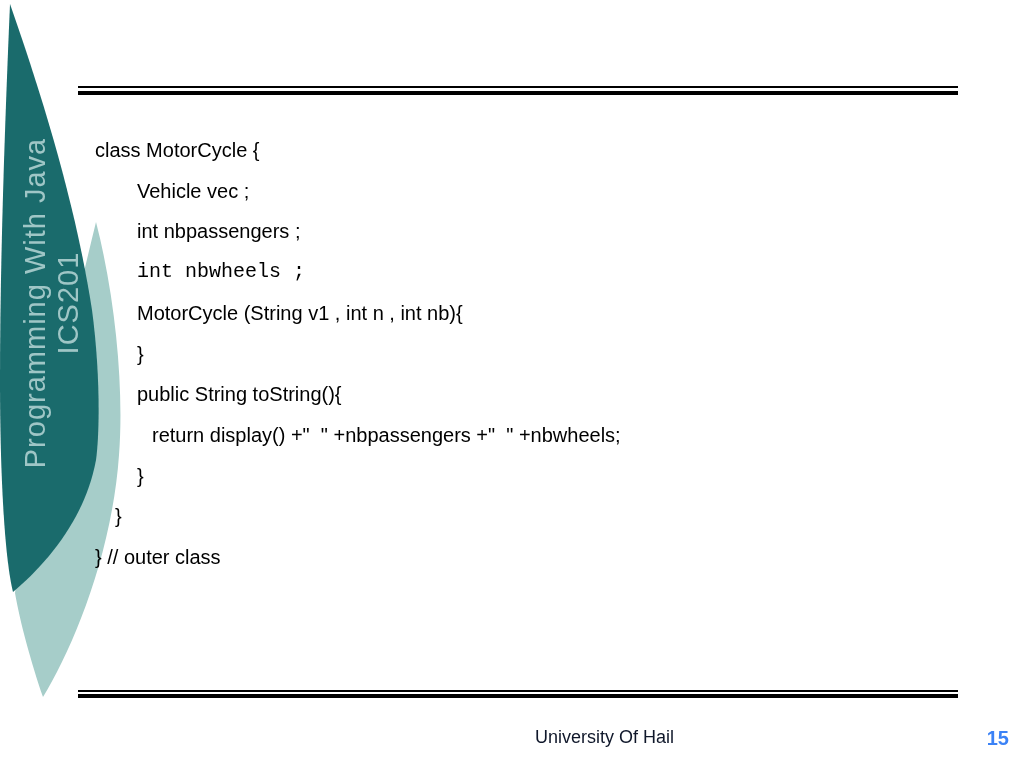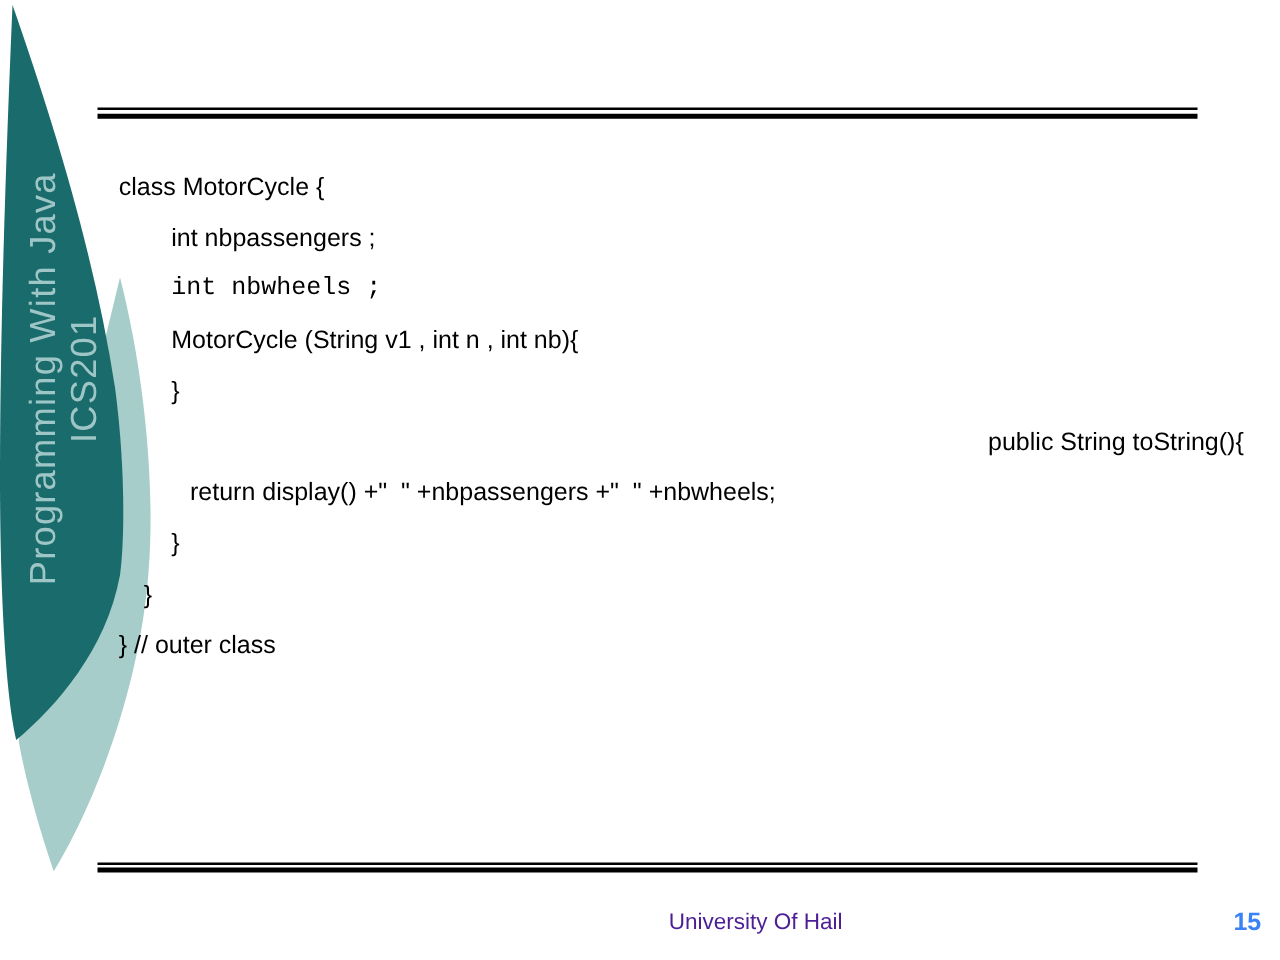--- a/index.html
+++ b/index.html
@@ -67,21 +67,21 @@
     color: #000000;
   }
   .code-line {
     white-space: pre;
   }
   .footer-center {
     position: absolute;
     left: 535px;
     top: 727px;
     font-size: 18px;
-    color: #4c1d95;
+    color: #0f172a;
   }
   .footer-page {
     position: absolute;
     right: 15px;
     top: 727px;
     font-size: 20px;
     color: #3b82f6;
     font-weight: bold;
   }
 </style>
@@ -110,25 +110,26 @@
   </div>
 
   <div class="rule top">
     <div class="thin"></div>
     <div class="gap"></div>
     <div class="thick"></div>
   </div>
 
   <div class="code-block">
       <div class="code-line" style="padding-left: 0px;">class MotorCycle {</div>
+      <div class="code-line" style="padding-left: 42px;">Vehicle vec ;</div>
       <div class="code-line" style="padding-left: 42px;">int nbpassengers ;</div>
       <div class="code-line" style="padding-left: 42px; font-family: Liberation Mono, monospace;">int nbwheels ;</div>
       <div class="code-line" style="padding-left: 42px;">MotorCycle (String v1 , int n , int nb){</div>
       <div class="code-line" style="padding-left: 42px;">}</div>
-      <div class="code-line" style="padding-left: 42px; text-align: right;">public String toString(){</div>
+      <div class="code-line" style="padding-left: 42px;">public String toString(){</div>
       <div class="code-line" style="padding-left: 57px;">return display() +"  " +nbpassengers +"  " +nbwheels;</div>
       <div class="code-line" style="padding-left: 42px;">}</div>
       <div class="code-line" style="padding-left: 20px;">}</div>
       <div class="code-line" style="padding-left: 0px;">} // outer class</div>
     </div>
 
   <div class="rule bottom">
     <div class="thin"></div>
     <div class="gap"></div>
     <div class="thick"></div>

